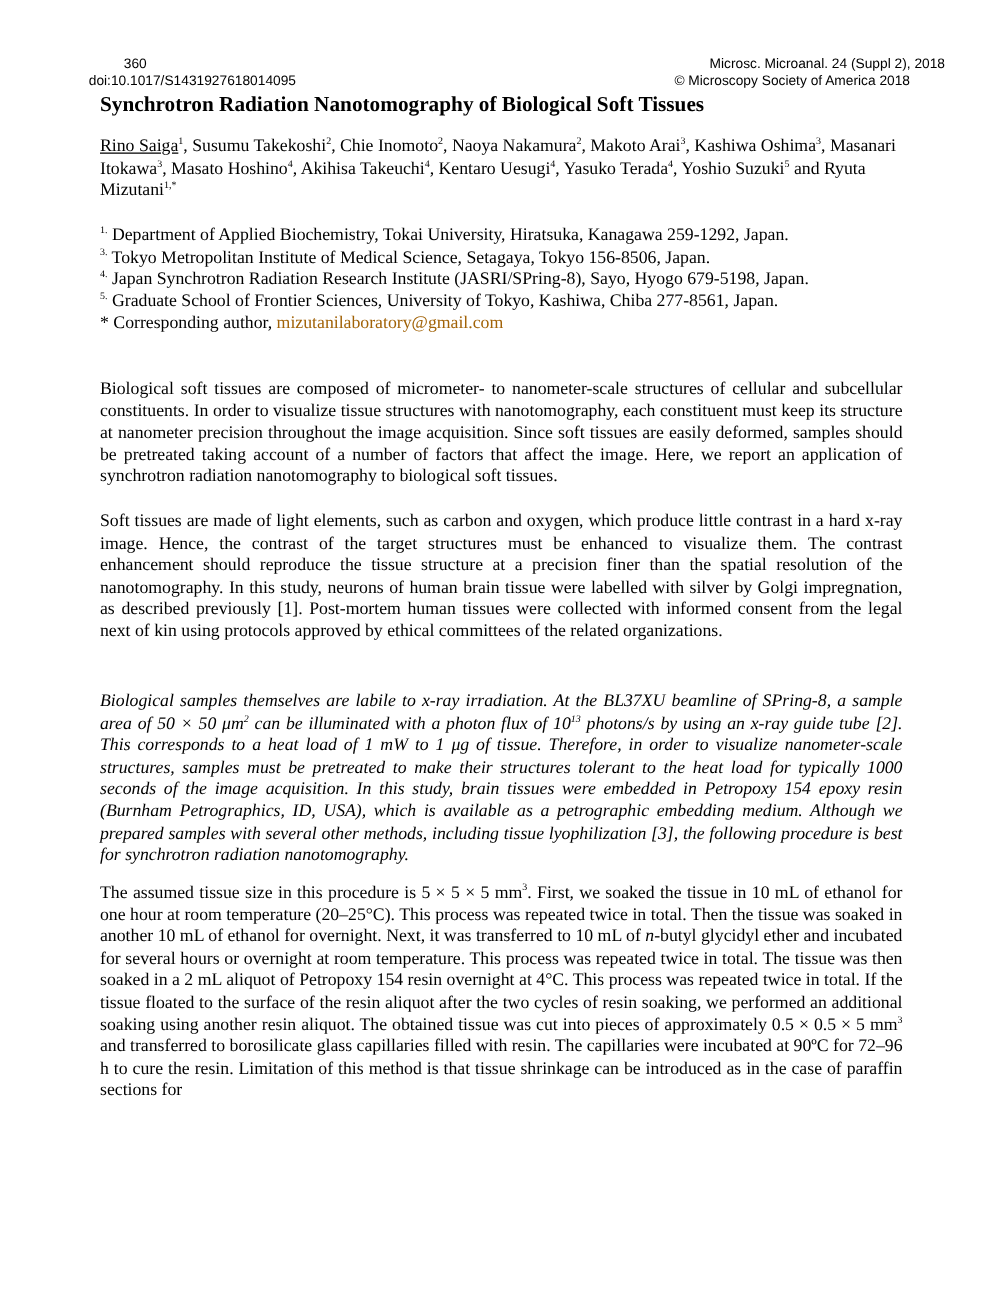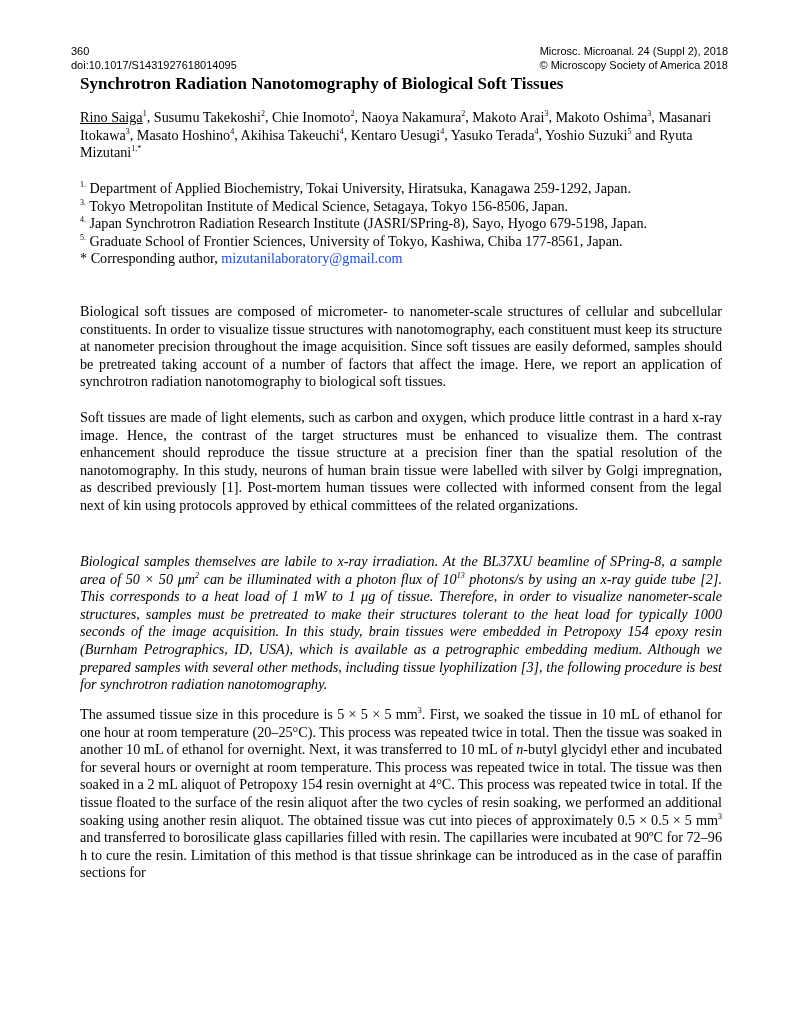--- a/index.html
+++ b/index.html
@@ -1,27 +1,27 @@
 <!DOCTYPE html>
 <html><head>
 <meta charset="utf-8">
 <style>
   html, body { margin: 0; padding: 0; background: #ffffff; }
   body { width: 800px; height: 1036px; position: relative; overflow: hidden; color: #000; }
   .hdr { font-family: "Liberation Sans", sans-serif; font-size: 11px; line-height: 13px; display: flex; justify-content: space-between; position: absolute; left: 71px; width: 657px; }
-  .hdr1 { top: 45px; }
+  .hdr1 { top: 45px; margin-left: 28px; }
   .hdr2 { top: 59px; align-items: center; }
   .title { position: absolute; left: 80px; top: 73px; font-family: "Liberation Serif", serif; font-weight: bold; font-size: 17px; line-height: 22px; }
   .serif { font-family: "Liberation Serif", serif; font-size: 14.2px; line-height: 17.6px; }
   .authors { position: absolute; left: 80px; top: 109px; width: 650px; }
   .authors sup, .serif sup { font-size: 8px; line-height: 0; vertical-align: super; }
   .u { text-decoration: underline; }
   .affils { position: absolute; left: 80px; top: 180px; width: 650px; }
   .affil-line { white-space: nowrap; }
-  .email { color: #1d4ed8; }
+  .email { color: #a16207; }
   .para { position: absolute; left: 80px; width: 642px; text-align: justify; margin: 0; }
   .p1 { top: 303px; }
   .p2 { top: 409px; }
   .p3 { top: 553px; font-style: italic; }
   .p4 { top: 706px; }
   i { font-style: italic; }
 </style>
 </head>
 <body>
 
@@ -35,34 +35,34 @@
 </div>
 
 <div class="title">Synchrotron Radiation Nanotomography of Biological Soft Tissues</div>
 
 <div class="authors serif">
   <span class="u">Rino Saiga</span><sup>1</sup>,
   <span>Susumu Takekoshi</span><sup>2</sup>,
   <span>Chie Inomoto</span><sup>2</sup>,
   <span>Naoya Nakamura</span><sup>2</sup>,
   <span>Makoto Arai</span><sup>3</sup>,
-  <span>Makoto Oshima</span><sup>3</sup>,
+  <span>Kashiwa Oshima</span><sup>3</sup>,
   <span>Masanari Itokawa</span><sup>3</sup>,
   <span>Masato Hoshino</span><sup>4</sup>,
   <span>Akihisa Takeuchi</span><sup>4</sup>,
   <span>Kentaro Uesugi</span><sup>4</sup>,
   <span>Yasuko Terada</span><sup>4</sup>,
   <span>Yoshio Suzuki</span><sup>5</sup> and
   <span>Ryuta Mizutani</span><sup>1,*</sup>
 </div>
 
 <div class="affils serif">
   <div class="affil-line"><sup>1.</sup><span> Department of Applied Biochemistry, Tokai University, Hiratsuka, Kanagawa 259-1292, Japan.</span></div>
   <div class="affil-line"><sup>3.</sup><span> Tokyo Metropolitan Institute of Medical Science, Setagaya, Tokyo 156-8506, Japan.</span></div>
   <div class="affil-line"><sup>4.</sup><span> Japan Synchrotron Radiation Research Institute (JASRI/SPring-8), Sayo, Hyogo 679-5198, Japan.</span></div>
-  <div class="affil-line"><sup>5.</sup><span> Graduate School of Frontier Sciences, University of Tokyo, Kashiwa, Chiba 177-8561, Japan.</span></div>
+  <div class="affil-line"><sup>5.</sup><span> Graduate School of Frontier Sciences, University of Tokyo, Kashiwa, Chiba 277-8561, Japan.</span></div>
   <div class="affil-line"><span>* Corresponding author, </span><a class="email">mizutanilaboratory@gmail.com</a></div>
 </div>
 
 <p class="para serif p1">Biological soft tissues are composed of micrometer- to nanometer-scale structures of cellular and subcellular constituents. In order to visualize tissue structures with nanotomography, each constituent must keep its structure at nanometer precision throughout the image acquisition. Since soft tissues are easily deformed, samples should be pretreated taking account of a number of factors that affect the image. Here, we report an application of synchrotron radiation nanotomography to biological soft tissues.</p>
 <p class="para serif p2">Soft tissues are made of light elements, such as carbon and oxygen, which produce little contrast in a hard x-ray image. Hence, the contrast of the target structures must be enhanced to visualize them. The contrast enhancement should reproduce the tissue structure at a precision finer than the spatial resolution of the nanotomography. In this study, neurons of human brain tissue were labelled with silver by Golgi impregnation, as described previously [1]. Post-mortem human tissues were collected with informed consent from the legal next of kin using protocols approved by ethical committees of the related organizations.</p>
 <p class="para serif p3"><span>Biological samples themselves are labile to x-ray irradiation. At the BL37XU beamline of SPring-8, a sample area of 50 × 50 μm</span><sup>2</sup><span> can be illuminated with a photon flux of 10</span><sup>13</sup><span> photons/s by using an x-ray guide tube [2]. This corresponds to a heat load of 1 mW to 1 μg of tissue. Therefore, in order to visualize nanometer-scale structures, samples must be pretreated to make their structures tolerant to the heat load for typically 1000 seconds of the image acquisition. In this study, brain tissues were embedded in Petropoxy 154 epoxy resin (Burnham Petrographics, ID, USA), which is available as a petrographic embedding medium. Although we prepared samples with several other methods, including tissue lyophilization [3], the following procedure is best for synchrotron radiation nanotomography.</span></p>
 <p class="para serif p4"><span>The assumed tissue size in this procedure is 5 × 5 × 5 mm</span><sup>3</sup><span>. First, we soaked the tissue in 10 mL of ethanol for one hour at room temperature (20–25°C). This process was repeated twice in total. Then the tissue was soaked in another 10 mL of ethanol for overnight. Next, it was transferred to 10 mL of </span><i>n</i><span>-butyl glycidyl ether and incubated for several hours or overnight at room temperature. This process was repeated twice in total. The tissue was then soaked in a 2 mL aliquot of Petropoxy 154 resin overnight at 4°C. This process was repeated twice in total. If the tissue floated to the surface of the resin aliquot after the two cycles of resin soaking, we performed an additional soaking using another resin aliquot. The obtained tissue was cut into pieces of approximately 0.5 × 0.5 × 5 mm</span><sup>3</sup><span> and transferred to borosilicate glass capillaries filled with resin. The capillaries were incubated at 90ºC for 72–96 h to cure the resin. Limitation of this method is that tissue shrinkage can be introduced as in the case of paraffin sections for</span></p>
 
 </body></html>

